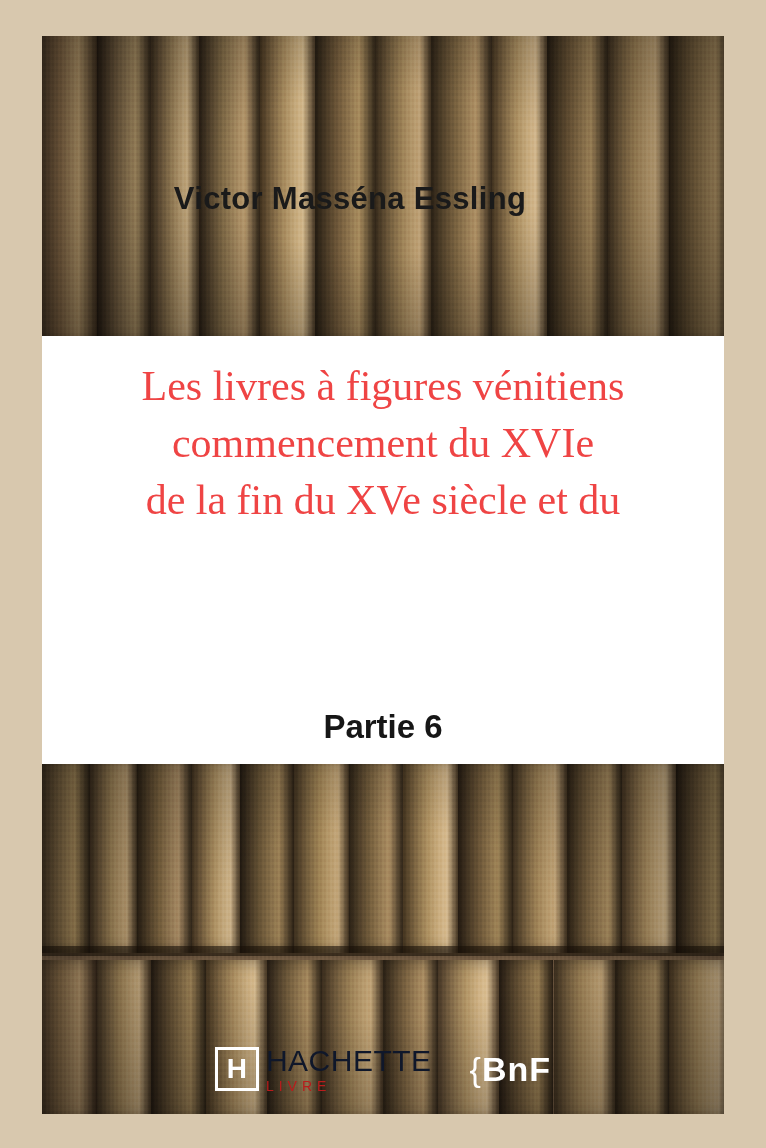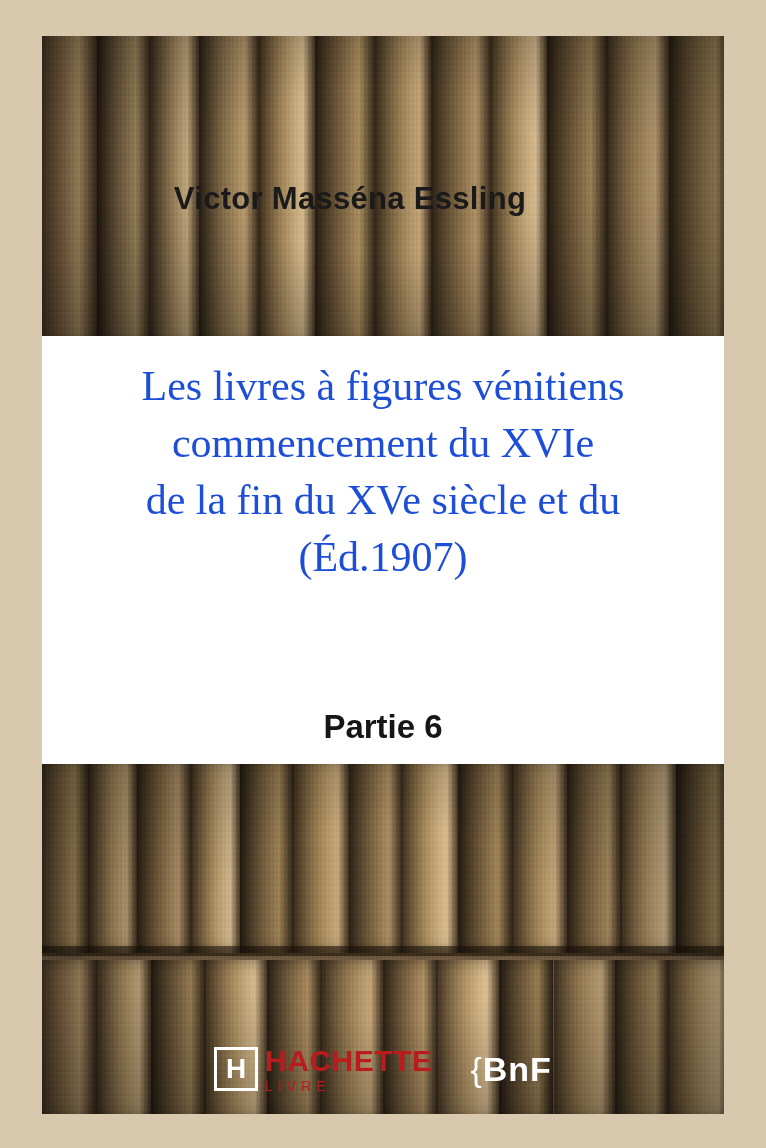--- a/index.html
+++ b/index.html
@@ -111,21 +111,21 @@
 
   .title {
     position: absolute;
     left: 36px;
     top: 322px;
     width: 610px;
     text-align: center;
     font-family: "Liberation Serif", serif;
     font-size: 42px;
     line-height: 57px;
-    color: #1d4ed8;
+    color: #ef4444;
   }
 
   .part {
     position: absolute;
     left: 0;
     top: 672px;
     width: 682px;
     text-align: center;
     font-family: "Liberation Sans", sans-serif;
     font-weight: bold;
@@ -165,24 +165,24 @@
     line-height: 1;
     color: #ffffff;
   }
   .h-words {
     display: flex;
     flex-direction: column;
     line-height: 1;
   }
   .h-name {
     font-family: "Liberation Sans", sans-serif;
-    font-weight: bold;
+    font-weight: normal;
     font-size: 30px;
     letter-spacing: 0.5px;
-    color: #b91c1c;
+    color: #0f172a;
   }
   .h-sub {
     font-family: "Liberation Sans", sans-serif;
     font-size: 14px;
     letter-spacing: 5px;
     color: #b91c1c;
     margin-top: 3px;
   }
   .bnf {
     font-family: "Liberation Sans", sans-serif;
@@ -219,21 +219,20 @@
     </div>
 
     <div class="white-area"></div>
 
     <div class="author">Victor Masséna Essling</div>
 
     <div class="title">
       <div>Les livres à figures vénitiens</div>
       <div>commencement du XVIe</div>
       <div>de la fin du XVe siècle et du</div>
-      <div>(Éd.1907)</div>
     </div>
 
     <div class="part">Partie 6</div>
 
     <div class="photo-bottom">
       <div class="spines">
         <div class="spine" style="top:-2%; height:56%; left:-1%; width:8%;  background:linear-gradient(90deg,#2e2317,#6f5a3b 40%,#a28759 72%,#362a1b);"></div>
         <div class="spine" style="top:-2%; height:56%; left:7%;  width:7%;  background:linear-gradient(90deg,#4a3926,#9b8156 45%,#c6a87b 78%,#4e3d28);"></div>
         <div class="spine" style="top:-2%; height:56%; left:14%; width:8%;  background:linear-gradient(90deg,#342819,#7d6541 42%,#b1936a 75%,#3b2e1e);"></div>
         <div class="spine" style="top:-2%; height:56%; left:22%; width:7%;  background:linear-gradient(90deg,#56422a,#ab8f61 46%,#d8bd92 80%,#5b4830);"></div>

